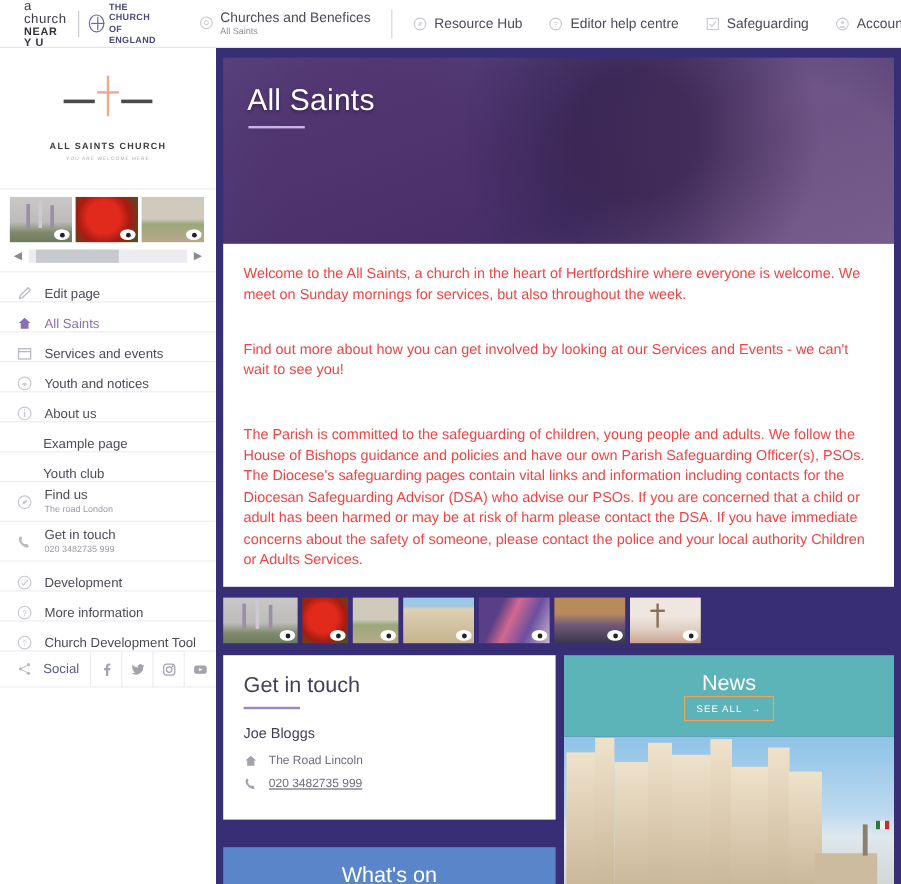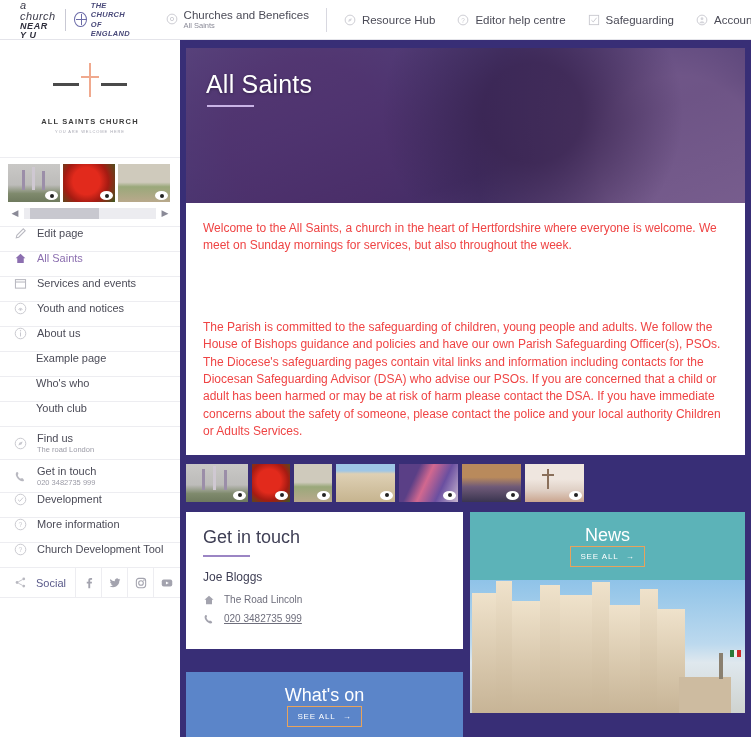--- a/index.html
+++ b/index.html
@@ -11,21 +11,21 @@
   }
 
   
   .topbar {
     height: 40px; width: 751px;
     background: #ffffff;
     display: flex; align-items: center;
     border-bottom: 1px solid #e4e4ea;
     position: relative;
   }
-  .brand { display: flex; align-items: center; padding-left: 20px; gap: 9px; font-style: italic; }
+  .brand { display: flex; align-items: center; padding-left: 20px; gap: 9px; }
   .brand-acny { display: flex; flex-direction: column; align-items: center; line-height: 1; }
   .brand-acny .l1 { font-size: 11px; letter-spacing: .4px; color: #3a3a49; }
   .brand-acny .l2 { font-size: 9px; font-weight: bold; letter-spacing: .6px; color: #2f2f3d; display:flex; align-items:center; gap:1px;}
   .brand-sep { width: 1px; height: 22px; background: #c9c9d4; }
   .brand-coe { display: flex; align-items: center; gap: 4px; }
   .coe-mark { width: 15px; height: 15px; border: 1.5px solid #6b6ba8; border-radius: 50%; position: relative; }
   .coe-mark::before { content:""; position:absolute; left:5.5px; top:1px; width:1.5px; height:11px; background:#6b6ba8;}
   .coe-mark::after { content:""; position:absolute; left:1px; top:5.5px; width:11px; height:1.5px; background:#6b6ba8;}
   .coe-txt { font-size: 7.5px; font-weight: bold; line-height: 1.25; color: #4a4a7a; letter-spacing: .3px;}
 
@@ -54,21 +54,21 @@
   .thumbrow { display:flex; gap:3px; overflow:hidden; }
   .thumb { width:52px; height:38px; flex:0 0 52px; position:relative; overflow:hidden; }
   .eye { position:absolute; right:2px; bottom:2px; width:13px; height:9px; background:#fff; border-radius:50%; display:flex; align-items:center; justify-content:center;}
   .eye::after{content:"";width:4px;height:4px;border-radius:50%;background:#222;}
   .scroller { display:flex; align-items:center; gap:4px; padding:5px 2px 7px 2px;}
   .arrowbtn { width:10px; height:12px; flex:0 0 10px; display:flex; align-items:center; justify-content:center; color:#8a8a97; font-size:9px; cursor:pointer;}
   .track { flex:1; height:11px; background:#ececf0; position:relative;}
   .thumbbar { position:absolute; left:6px; top:0; width:52%; height:11px; background:#c8c8cf;}
 
   .navlist { border-top:1px solid #ededf1; }
-  .navrow { display:flex; align-items:flex-start; gap:10px; height:25px; padding:0 8px 0 14px; border-bottom:1px solid #ededf1; font-size:11px; color:#4b4b57; cursor:pointer;}
+  .navrow { display:flex; align-items:flex-end; gap:10px; height:25px; padding:0 8px 0 14px; border-bottom:1px solid #ededf1; font-size:11px; color:#4b4b57; cursor:pointer;}
   .navrow.sub { padding-left:36px; height:25px;}
   .navrow.active { color:#8c6fb0; }
   .navrow.two { height:33px; align-items:center;}
   .navrow .txtstack{display:flex;flex-direction:column;line-height:1.15;}
   .navrow .sml{font-size:7.5px;color:#9b9ba6;margin-top:1px;}
   .navicon{width:13px;flex:0 0 13px;height:13px;opacity:.6;display:flex;align-items:center;justify-content:center;}
   .navrow.active .navicon{opacity:1;}
   .socialrow{display:flex;align-items:center;height:30px;border-bottom:1px solid #ededf1;}
   .socialrow .lbl{display:flex;align-items:center;gap:9px;padding:0 8px 0 14px;width:75px;font-size:11px;color:#5a5a8a;}
   .sbtn{width:26px;height:30px;display:flex;align-items:center;justify-content:center;border-left:1px solid #ededf1;color:#9a9aa6;cursor:pointer;}
@@ -276,23 +276,20 @@
               <circle cx="8" cy="4.6" r=".85" fill="#a3a3ae"></circle>
             </svg>
         </span>
         <span>About us</span>
       </div>
 
       <div class="navrow sub">
         <span>Example page</span>
       </div>
       <div class="navrow sub">
-        <span>Who's who</span>
-      </div>
-      <div class="navrow sub">
         <span>Youth club</span>
       </div>
 
       <div class="navrow two">
         <span class="navicon">
           <svg viewBox="0 0 16 16" width="13" height="13">
               <circle cx="8" cy="8" r="6.5" fill="none" stroke="#a3a3ae" stroke-width="1.2"></circle>
               <path d="M10.6 5.4 L6.6 7 L5.4 10.6 L9.4 9 Z" fill="#a3a3ae"></path>
             </svg>
         </span>
@@ -388,20 +385,21 @@
     <div class="hero">
       <div class="hero-photo"></div>
       <div class="hero-tint"></div>
       <div class="hero-title">All Saints</div>
       <div class="hero-rule"></div>
     </div>
 
     <div class="article">
       <p>Welcome to the All Saints, a church in the heart of Hertfordshire where everyone is welcome. We meet on Sunday mornings for services, but also throughout the week.</p>
       <div class="gap"></div>
+      <p> Find out more about how you can get involved by looking at our Services and Events - we can't wait to see you!</p>
       <div class="gap2"></div>
       <p>The Parish is committed to the safeguarding of children, young people and adults. We follow the House of Bishops guidance and policies and have our own Parish Safeguarding Officer(s), PSOs. The Diocese's safeguarding pages contain vital links and information including contacts for the Diocesan Safeguarding Advisor (DSA) who advise our PSOs. If you are concerned that a child or adult has been harmed or may be at risk of harm please contact the DSA. If you have immediate concerns about the safety of someone, please contact the police and your local authority Children or Adults Services.</p>
     </div>
 
     <div class="gallery">
       <div class="gitem w2" style="background:linear-gradient(180deg,#c9c8c6 0%,#bdbcba 55%,#7f8a6d 78%,#6f7a5e 100%);">
         <span style="position:absolute;left:16px;top:5px;width:3px;height:21px;background:#9b8ea8;"></span>
         <span style="position:absolute;left:27px;top:2px;width:3px;height:24px;background:#cfc8d2;"></span>
         <span style="position:absolute;left:38px;top:6px;width:3px;height:20px;background:#9b8ea8;"></span>
         <span class="eye"></span>

